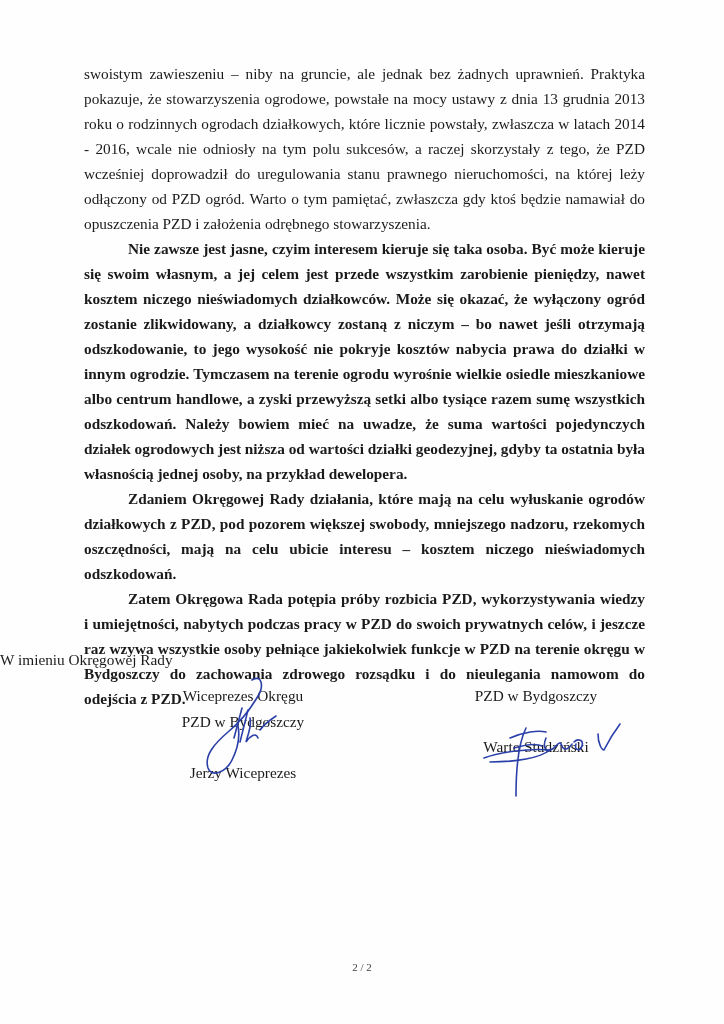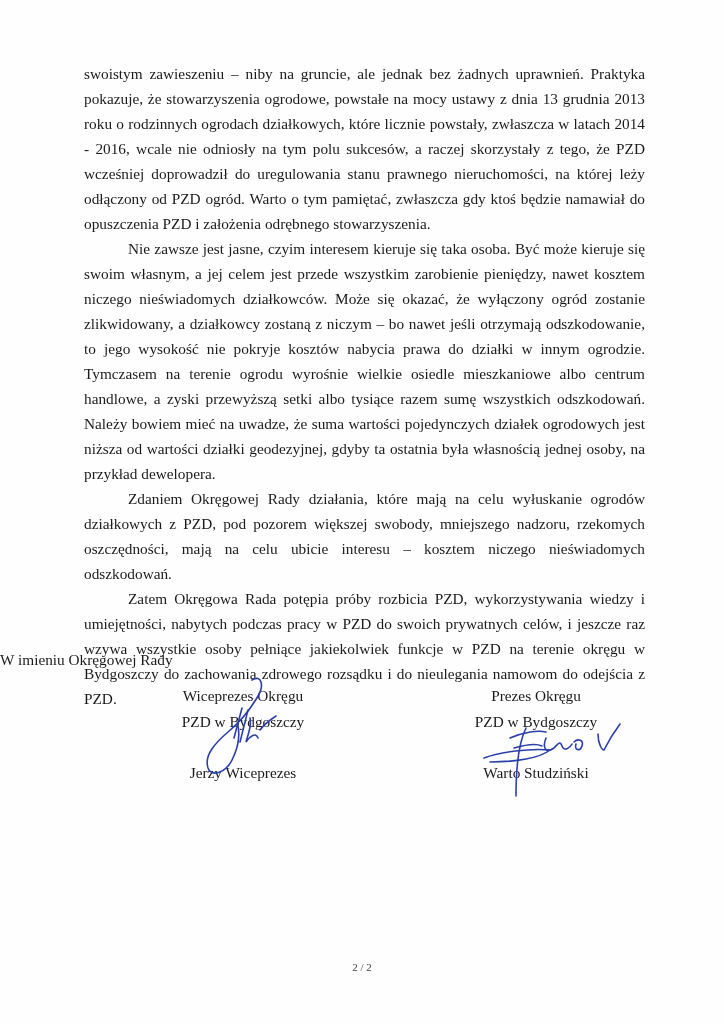--- a/index.html
+++ b/index.html
@@ -11,21 +11,21 @@
     color: #1a1a1a;
     font-size: 15.3px;
   }
   .body-text {
     position: absolute; left: 84px; top: 36px; width: 561px;
     line-height: 25px;
     text-align: justify;
     margin-top: 25px;
   }
   .body-text p { margin: 0; }
-  .body-text p.indent { text-indent: 44px; }
+  .body-text p.indent { text-indent: 44px; font-weight: bold; }
   .closing {
     position: absolute; left: 0; width: 576px; top: 647px;
     text-align: left; line-height: 25px;
   }
   .sig-block {
     position: absolute; text-align: center; line-height: 25.6px;
   }
   .sig-left { left: 158px; top: 683px; width: 170px; text-align: center; }
   .sig-right { left: 456px; top: 683px; width: 160px; }
   .sig-name { margin-top: 25.6px; }
@@ -49,21 +49,20 @@
 
   <div class="closing">W imieniu Okręgowej Rady</div>
 
   <div class="sig-block sig-left">
     <div>Wiceprezes Okręgu</div>
     <div>PZD w Bydgoszczy</div>
     <div class="sig-name">Jerzy Wiceprezes</div>
   </div>
 
   <div class="sig-block sig-right">
-    <div>Prezes Okręgu</div>
     <div>PZD w Bydgoszczy</div>
     <div class="sig-name">Warto Studziński</div>
   </div>
 
   <svg class="signature-svg" style="left:190px; top:672px;" width="110" height="110" viewBox="0 0 110 110">
     <g fill="none" stroke="#2a3fa8" stroke-width="1.6" stroke-linecap="round">
       <path d="M62,8 C72,2 74,14 68,24 C60,38 50,50 38,60 C24,72 14,84 18,96 C22,106 36,100 42,88 C48,76 50,64 48,54"></path>
       <path d="M52,36 L44,66"></path>
       <path d="M58,38 L50,70"></path>
       <path d="M60,46 C62,54 58,62 56,70 C60,64 66,60 68,66"></path>

